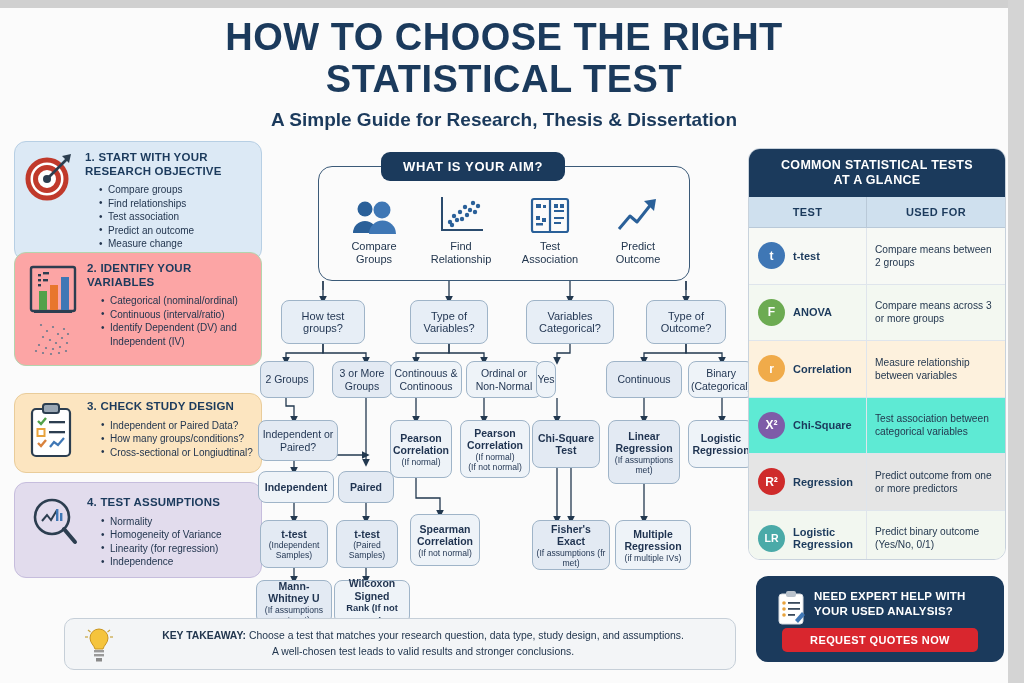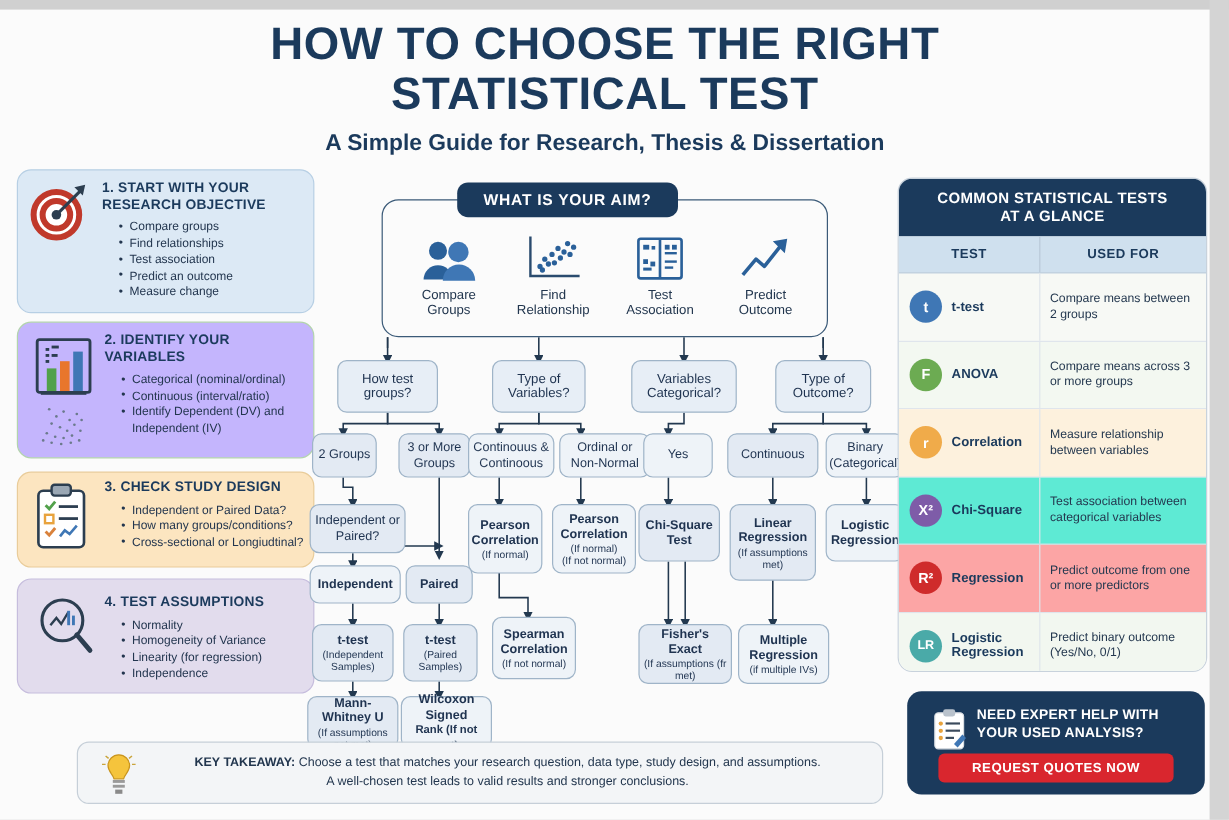--- a/index.html
+++ b/index.html
@@ -30,21 +30,21 @@
   
   .card{position:absolute;border-radius:12px;box-sizing:border-box;}
   .card .ttl{font-size:11.5px;font-weight:bold;letter-spacing:.2px;line-height:13.5px;color:#1b3a5c;text-transform:uppercase;}
   .card ul{margin:5px 0 0 0;padding-left:14px;list-style:none;}
   .card li{font-size:10px;line-height:13.5px;color:#23364f;position:relative;padding-left:9px;}
   .card li:before{content:"•";position:absolute;left:0;top:-0.5px;}
   .card .body{position:absolute;}
   .icon-box{position:absolute;}
 
   #card1{left:14px;top:133px;width:248px;height:120px;background:#dce9f5;border:1px solid #b7cfe4;}
-  #card2{left:14px;top:260px;width:248px;height:114px;background:#c4b5fd;border:1px solid #b3d4ad;}
+  #card2{left:14px;top:244px;width:248px;height:114px;background:#fca5a5;border:1px solid #b3d4ad;}
   #card3{left:14px;top:385px;width:248px;height:80px;background:#fce5c0;border:1px solid #e9cc9a;}
   #card4{left:14px;top:474px;width:248px;height:96px;background:#e2dced;border:1px solid #c6bddd;}
 
   
   .flow{position:absolute;left:270px;top:140px;width:470px;height:462px;}
   .aimbox{
     position:absolute;left:48px;top:18px;width:372px;height:115px;
     border:1.4px solid #3b5a78;border-radius:14px;background:transparent;box-sizing:border-box;
   }
   .aimpill{
@@ -376,21 +376,21 @@
 
     <div class="node lvl1" style="left:11px;top:152px;width:84px;height:44px;">How test groups?</div>
     <div class="node lvl1" style="left:140px;top:152px;width:78px;height:44px;">Type of Variables?</div>
     <div class="node lvl1" style="left:256px;top:152px;width:88px;height:44px;">Variables Categorical?</div>
     <div class="node lvl1" style="left:376px;top:152px;width:80px;height:44px;">Type of Outcome?</div>
 
     <div class="node shade" style="left:-10px;top:213px;width:54px;height:37px;">2 Groups</div>
     <div class="node shade" style="left:62px;top:213px;width:60px;height:37px;">3 or More Groups</div>
     <div class="node" style="left:120px;top:213px;width:72px;height:37px;">Continouus &amp; Continoous</div>
     <div class="node" style="left:196px;top:213px;width:76px;height:37px;">Ordinal or Non-Normal</div>
-    <div class="node" style="left:266px;top:213px;width:58px;height:37px;">Yes</div>
+    <div class="node" style="left:266px;top:213px;width:20px;height:37px;">Yes</div>
     <div class="node shade" style="left:336px;top:213px;width:76px;height:37px;">Continuous</div>
     <div class="node" style="left:418px;top:213px;width:66px;height:37px;">Binary (Categorical)</div>
 
     <div class="node shade" style="left:-12px;top:272px;width:80px;height:41px;">Independent or Paired?</div>
 
     <div class="node" style="left:120px;top:272px;width:62px;height:58px;">
       <div><b>Pearson Correlation</b><span class="sm">(If normal)</span></div>
     </div>
     <div class="node" style="left:190px;top:272px;width:70px;height:58px;">
       <div><b>Pearson Correlation</b><span class="sm">(If normal)</span><span class="sm">(If not normal)</span></div>
@@ -469,21 +469,21 @@
       </div>
       <div class="tcell-b">Measure relationship between variables</div>
     </div>
     <div class="trow" style="background:#5eead4;">
       <div class="tcell-a">
         <div class="badge" style="background:#7e5ca8;">X²</div>
         <div class="tname">Chi-Square</div>
       </div>
       <div class="tcell-b">Test association between categorical variables</div>
     </div>
-    <div class="trow" style="background:#fca5a5;">
+    <div class="trow" style="background:#e5e5e5;">
       <div class="tcell-a">
         <div class="badge" style="background:#cf2b2b;">R²</div>
         <div class="tname">Regression</div>
       </div>
       <div class="tcell-b">Predict outcome from one or more predictors</div>
     </div>
     <div class="trow" style="background:#f2f7f0;">
       <div class="tcell-a">
         <div class="badge" style="background:#4aaaa8;font-size:10.5px;">LR</div>
         <div class="tname">Logistic Regression</div>

